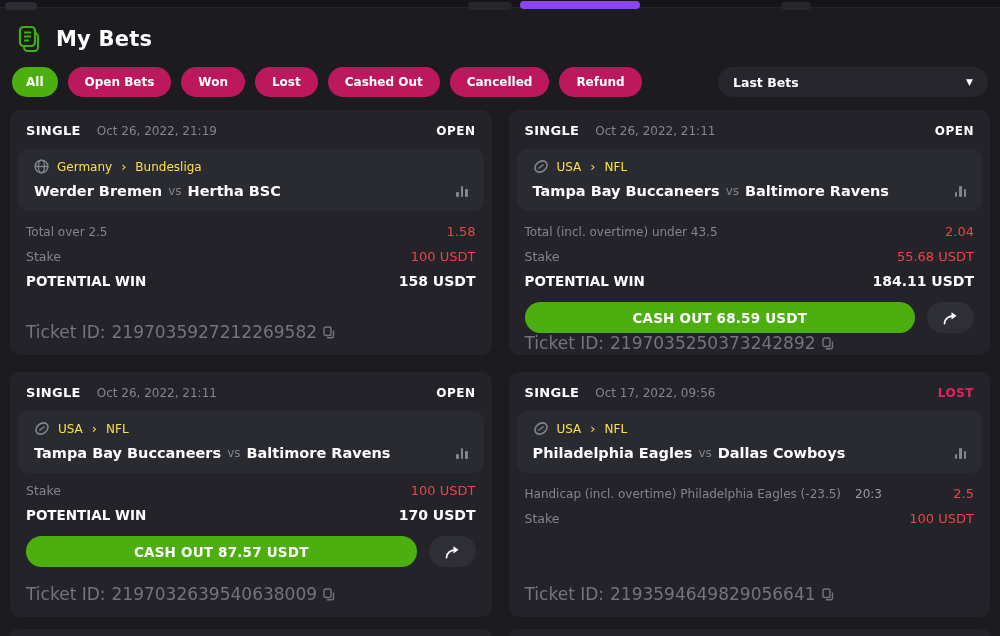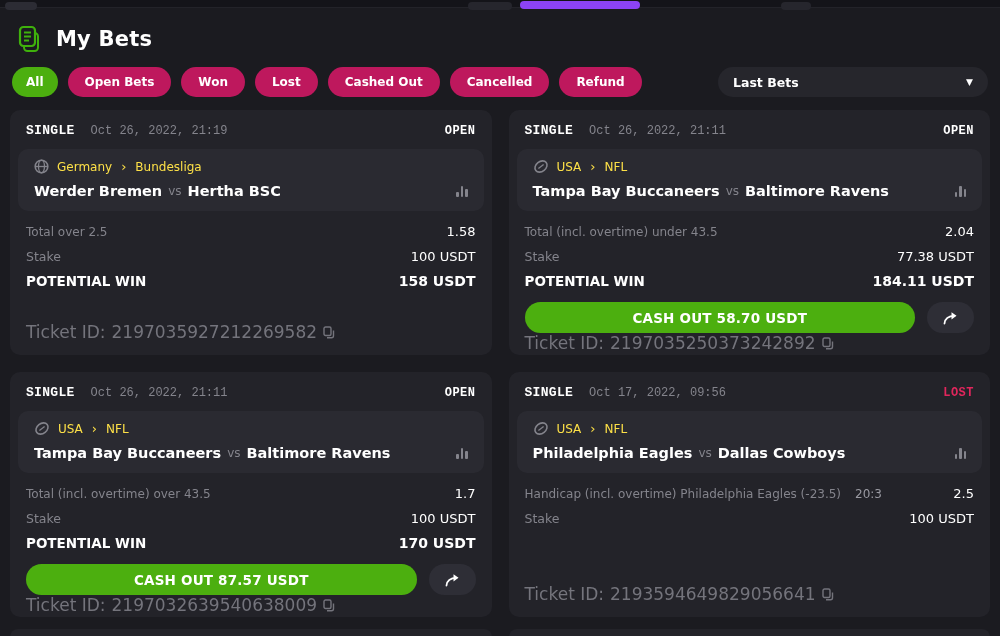--- a/index.html
+++ b/index.html
@@ -34,40 +34,40 @@
   .pill.active { background:var(--green,#4caf0f); padding:0 14px; }
   .sort-select {
     margin-left:auto; width:270px; height:30px; border-radius:15px; background:#26262c;
     display:flex; align-items:center; padding:0 15px; font-size:12.5px; font-weight:600; cursor:pointer;
   }
   .sort-select .caret { margin-left:auto; font-size:9px; color:#fff; }
 
   
   .cards-grid { display:grid; grid-template-columns:1fr 1fr; gap:17px; margin-top:13px; }
   .card { background:#232329; border-radius:10px; height:245px; display:flex; flex-direction:column; }
-  .card-head { display:flex; align-items:center; padding:13px 16px 0;font-family:Liberation Mono, monospace; }
+  .card-head { display:flex; align-items:center; padding:13px 16px 0; }
   .bet-type { font-size:13px; font-weight:700; letter-spacing:.3px; }
   .bet-date { color:#84848c; font-size:12px; margin-left:16px; }
   .bet-status { margin-left:auto; font-size:12px; font-weight:700; letter-spacing:.5px; }
   .status-open { color:#ffffff; }
   .status-lost { color:var(--lost,#e0265c); }
 
   .match-panel { background:#2a2a31; border-radius:10px; margin:11px 8px 0; padding:10px 16px 12px; }
   .league-row { display:flex; align-items:center; color:#fde047; font-size:12px; gap:8px; }
   .league-sep { margin:0 1px; font-size:13px; line-height:1; }
   .match-row { display:flex; align-items:center; margin-top:9px; font-size:14.5px; font-weight:700; white-space:nowrap; }
   .vs-label { color:#84848c; font-weight:400; font-size:12px; margin:0 6px;text-align:center; }
   .chart-icon { margin-left:auto; display:flex; align-items:flex-end; gap:2px; height:12px; }
   .chart-icon i { display:block; width:2.5px; background:#84848c; border-radius:1px; }
   .chart-icon i:nth-child(1){height:5px;} .chart-icon i:nth-child(2){height:11px;} .chart-icon i:nth-child(3){height:8px;}
 
   .row { display:flex; align-items:baseline; padding:0 16px; margin-top:10px; font-size:12.5px; color:#84848c; white-space:nowrap; }
   .row.market { margin-top:13px; font-size:12px; }
   .row .score { color:#9a9aa2; margin-left:14px; }
-  .row .val { margin-left:auto; color:#ffffff; font-size:13px; }
+  .row .val { margin-left:auto; color:#ef4444; font-size:13px; }
   .row.potential { margin-top:9px; color:#fff; font-weight:700; font-size:13.5px; }
   .row.potential .val { color:#fff; font-weight:700; font-size:14px; }
 
   .cashout-row { display:flex; gap:12px; margin:13px 16px 0; }
   .cashout-btn {
     flex:1; height:31px; border:none; border-radius:16px; background:var(--green,#4caf0f);
     color:#fff; font-family:inherit; font-size:13.5px; font-weight:700; letter-spacing:.2px; cursor:pointer;
   }
   .share-btn { width:47px; height:31px; border:none; border-radius:16px; background:#2e2e36;
     display:flex; align-items:center; justify-content:center; cursor:pointer; }
@@ -223,30 +223,30 @@
     </div>
 
     <div class="row market">
       <span>Total (incl. overtime) under 43.5</span>
 
       <span class="val">2.04</span>
     </div>
 
     <div class="row">
       <span>Stake</span>
-      <span class="val">77.38 USDT</span>
+      <span class="val">55.68 USDT</span>
     </div>
 
     <div class="row potential">
       <span>POTENTIAL WIN</span>
       <span class="val">184.11 USDT</span>
     </div>
 
     <div class="cashout-row">
-      <button class="cashout-btn">CASH OUT 58.70 USDT</button>
+      <button class="cashout-btn">CASH OUT 68.59 USDT</button>
       <button class="share-btn">
         <span>
           <svg width="17" height="14" viewBox="0 0 17 14">
             <path d="M2.5 12.5 C3 7.5, 7 4.8, 12.5 4.8" fill="none" stroke="#fff" stroke-width="1.8" stroke-linecap="round"></path>
             <path d="M9.5 1.2 L14.5 4.8 L9.5 8.4 Z" fill="#fff"></path>
           </svg>
         </span>
       </button>
     </div>
 
@@ -287,25 +287,20 @@
         <span class="vs-label">vs</span>
         <span>Baltimore Ravens</span>
         <span class="chart-icon">
               <i></i>
               <i></i>
               <i></i>
             </span>
       </div>
     </div>
 
-    <div class="row market">
-      <span>Total (incl. overtime) over 43.5</span>
-
-      <span class="val">1.7</span>
-    </div>
 
     <div class="row">
       <span>Stake</span>
       <span class="val">100 USDT</span>
     </div>
 
     <div class="row potential">
       <span>POTENTIAL WIN</span>
       <span class="val">170 USDT</span>
     </div>

